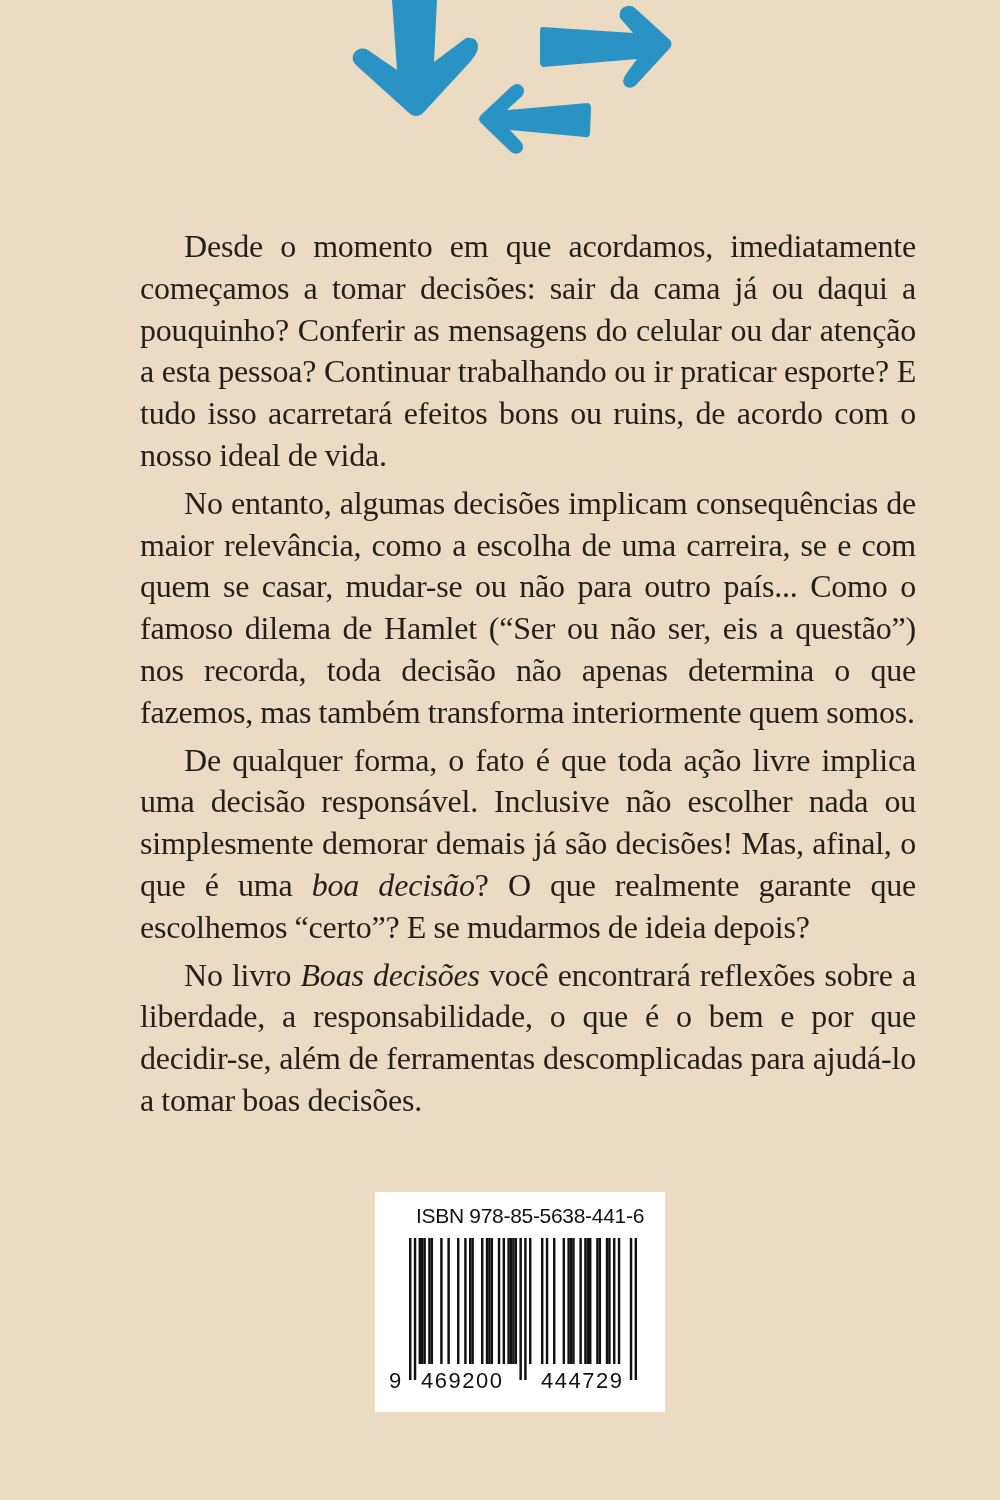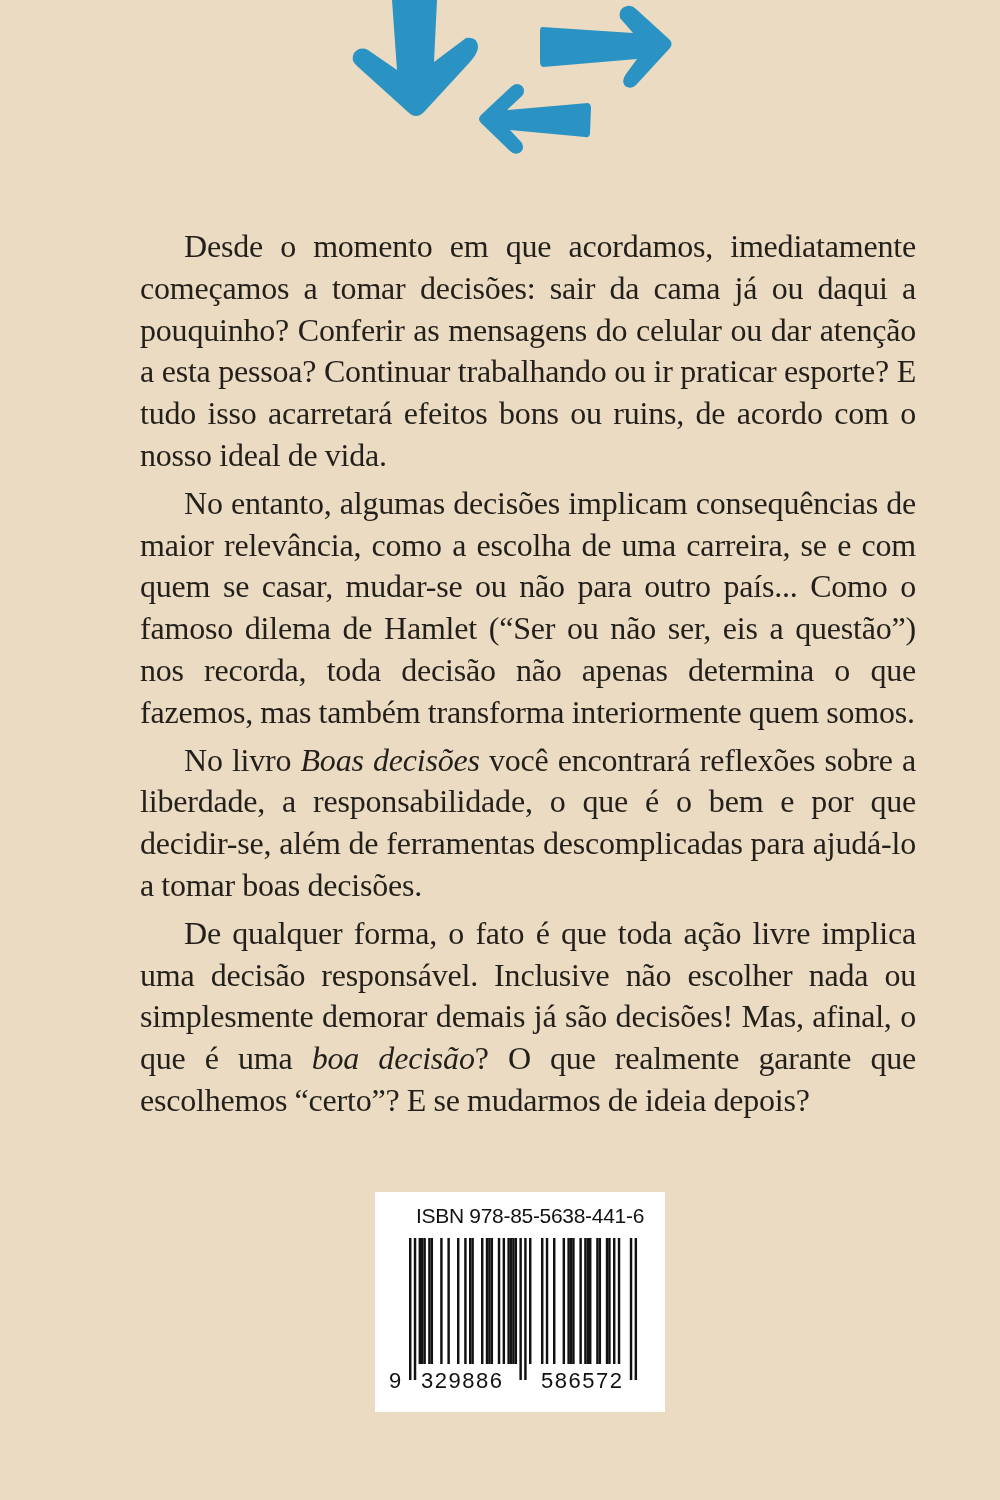--- a/index.html
+++ b/index.html
@@ -86,22 +86,22 @@
     <path class="arrow-shape" d="M542 27 L633 33 L620 18 Q618 8 627 6 Q632 5 636 9 L670 40 Q673 44 670 48 L636 85 Q631 90 625 86 Q621 81 626 74 L637 59 L543 67 Q540 66 540 62 L540 32 Q540 27 542 27 Z" fill="#2A93C4"></path>
   </g>
   <g>
     <path class="arrow-shape" d="M588 103 Q591 104 591 108 L590 133 Q590 138 585 137 L510 130 L522 143 Q525 150 519 153 Q514 155 510 151 L481 123 Q477 119 481 115 L512 86 Q517 82 522 86 Q526 91 522 96 L507 110 Z" fill="#2A93C4"></path>
   </g>
 </svg>
 
 <div class="blurb">
   <p><span>Desde o momento em que acordamos, imediatamente começamos a tomar decisões: sair da cama já ou daqui a pouquinho? Conferir as mensagens do celular ou dar atenção a esta pessoa? Continuar trabalhando ou ir praticar esporte? E tudo isso acarretará efeitos bons ou ruins, de acordo com o nosso ideal de vida.</span></p>
   <p><span>No entanto, algumas decisões implicam consequências de maior relevância, como a escolha de uma carreira, se e com quem se casar, mudar-se ou não para outro país... Como o famoso dilema de Hamlet (“Ser ou não ser, eis a questão”) nos recorda, toda decisão não apenas determina o que fazemos, mas também transforma interiormente quem somos.</span></p>
+  <p><span>De qualquer forma, o fato é que toda ação livre implica uma decisão responsável. Inclusive não escolher nada ou simplesmente demorar demais já são decisões! Mas, afinal, o que é uma </span><em>boa decisão</em><span>? O que realmente garante que escolhemos “certo”? E se mudarmos de ideia depois?</span></p>
   <p><span>No livro </span><em>Boas decisões</em><span> você encontrará reflexões sobre a liberdade, a responsabilidade, o que é o bem e por que decidir-se, além de ferramentas descomplicadas para ajudá-lo a tomar boas decisões.</span></p>
-  <p><span>De qualquer forma, o fato é que toda ação livre implica uma decisão responsável. Inclusive não escolher nada ou simplesmente demorar demais já são decisões! Mas, afinal, o que é uma </span><em>boa decisão</em><span>? O que realmente garante que escolhemos “certo”? E se mudarmos de ideia depois?</span></p>
 </div>
 
 <div class="barcode-box">
   <div class="isbn-label">ISBN 978-85-5638-441-6</div>
   <svg class="barcode-svg" width="290" height="220" xmlns="http://www.w3.org/2000/svg">
       <rect x="34.00" y="46" width="2.4499999999999997" height="142" fill="#111111"></rect>
       <rect x="38.80" y="46" width="2.4499999999999997" height="142" fill="#111111"></rect>
       <rect x="43.60" y="46" width="2.4499999999999997" height="126" fill="#111111"></rect>
       <rect x="46.00" y="46" width="2.4499999999999997" height="126" fill="#111111"></rect>
       <rect x="48.40" y="46" width="2.4499999999999997" height="126" fill="#111111"></rect>
@@ -140,15 +140,15 @@
       <rect x="221.20" y="46" width="2.4499999999999997" height="126" fill="#111111"></rect>
       <rect x="223.60" y="46" width="2.4499999999999997" height="126" fill="#111111"></rect>
       <rect x="230.80" y="46" width="2.4499999999999997" height="126" fill="#111111"></rect>
       <rect x="233.20" y="46" width="2.4499999999999997" height="126" fill="#111111"></rect>
       <rect x="238.00" y="46" width="2.4499999999999997" height="126" fill="#111111"></rect>
       <rect x="242.80" y="46" width="2.4499999999999997" height="126" fill="#111111"></rect>
       <rect x="254.80" y="46" width="2.4499999999999997" height="142" fill="#111111"></rect>
       <rect x="259.60" y="46" width="2.4499999999999997" height="142" fill="#111111"></rect>
     </svg>
   <span class="digit" style="left:14px;">9</span>
-  <span class="digit" style="left:46px;">329886</span>
-  <span class="digit" style="left:166px;">586572</span>
+  <span class="digit" style="left:46px;">469200</span>
+  <span class="digit" style="left:166px;">444729</span>
 </div>
 
 </body></html>

